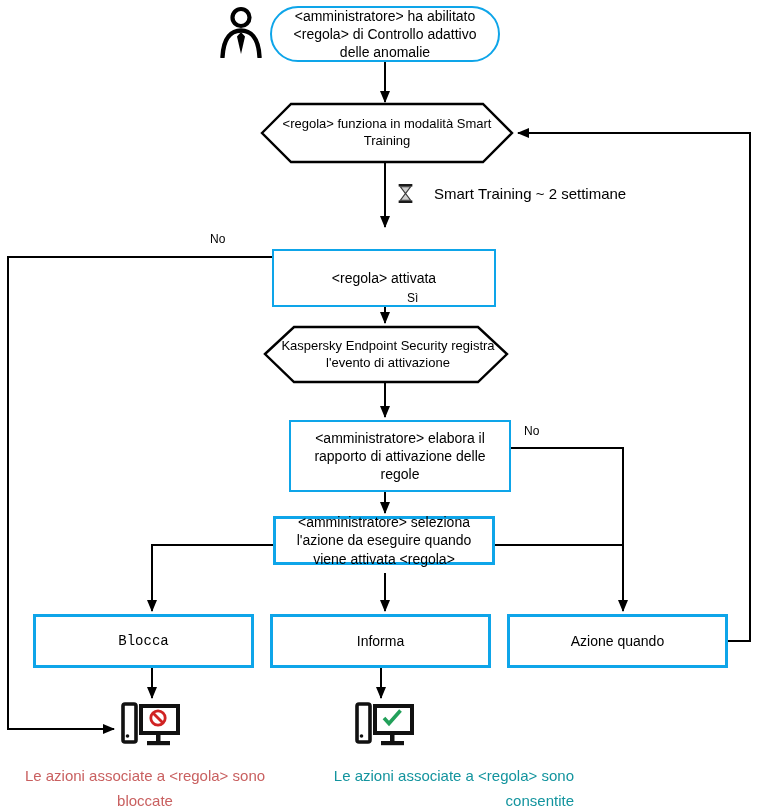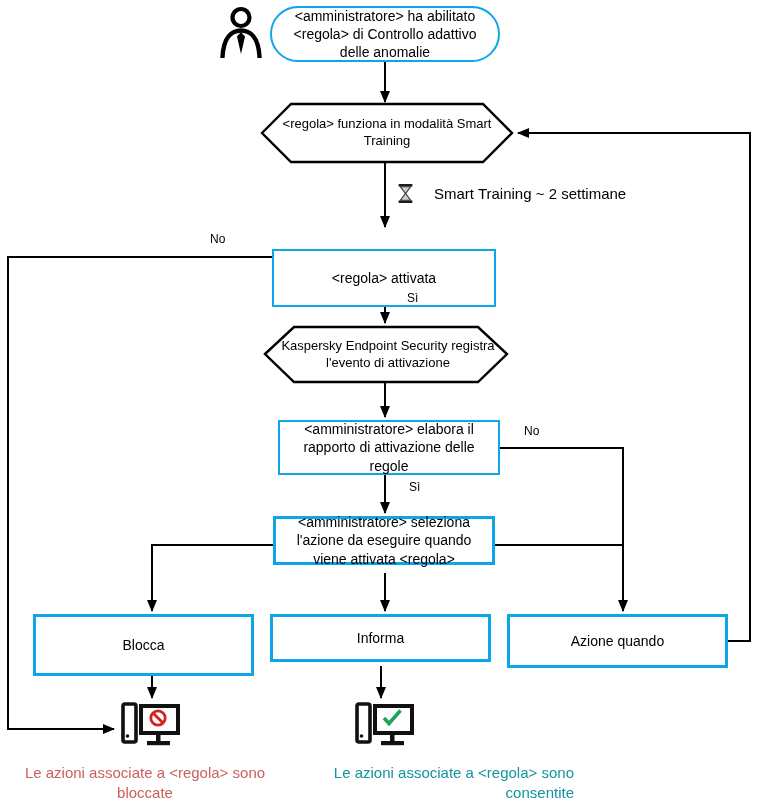--- a/index.html
+++ b/index.html
@@ -16,21 +16,21 @@
   .node.thick{border-width:3px;}
   .stadium{border-radius:28px;}
   .hexlabel{
     position:absolute;display:flex;align-items:center;justify-content:center;
     text-align:center;font-size:13px;line-height:1.3;
   }
   .edge-label{position:absolute;font-size:12px;}
   .annotation{position:absolute;font-size:15px;}
   .icon{position:absolute;}
   .caption{
-    position:absolute;top:763px;width:290px;font-size:15px;line-height:20px;text-align:center;
+    position:absolute;top:763px;width:290px;font-size:15px;line-height:25px;text-align:center;
   }
   .caption.blocked{left:0;color:var(--blocked-text,#c96060);}
   .caption.allowed{left:284px;color:var(--allowed-text,#13949e);text-align:right;}
 </style>
 </head>
 <body>
 
 <div id="canvas">
 
   <svg class="layer" width="757" height="812" viewBox="0 0 757 812">
@@ -88,32 +88,32 @@
 
   <div class="edge-label" style="left:210px;top:232px;">No</div>
   <div class="edge-label" style="left:407px;top:291px;">Sì</div>
   <div class="edge-label" style="left:524px;top:424px;">No</div>
   <div class="edge-label" style="left:409px;top:480px;">Sì</div>
 
   <div class="hexlabel" style="left:270px;top:327px;width:236px;height:55px;">
     <span>Kaspersky Endpoint Security registra l'evento di attivazione</span>
   </div>
 
-  <div class="node" style="left:278px;top:420px;width:222px;height:55px;">
+  <div class="node" style="left:289px;top:420px;width:222px;height:72px;">
     <span>&lt;amministratore&gt; elabora il rapporto di attivazione delle regole</span>
   </div>
 
   <div class="node thick" style="left:273px;top:516px;width:222px;height:49px;">
     <span>&lt;amministratore&gt; seleziona l'azione da eseguire quando viene attivata &lt;regola&gt;</span>
   </div>
 
-  <div class="node thick" style="left:33px;top:614px;width:221px;height:62px;">
+  <div class="node thick" style="left:33px;top:614px;width:221px;height:54px;font-family:Liberation Mono, monospace;">
     <span>Blocca</span>
   </div>
-  <div class="node thick" style="left:270px;top:614px;width:221px;height:48px;text-align:right;">
+  <div class="node thick" style="left:270px;top:614px;width:221px;height:54px;text-align:right;">
     <span>Informa</span>
   </div>
   <div class="node thick" style="left:507px;top:614px;width:221px;height:54px;">
     <span>Azione quando</span>
   </div>
 
   <svg class="icon" style="left:120px;top:702px;" width="60" height="48" viewBox="0 0 60 48">
     <rect x="3" y="2" width="13" height="38" rx="2" fill="#fff" stroke="#111" stroke-width="3.6"></rect>
     <circle cx="7.5" cy="34" r="1.8" fill="#111"></circle>
     <rect x="21" y="4" width="37" height="27" fill="#fff" stroke="#111" stroke-width="4"></rect>

